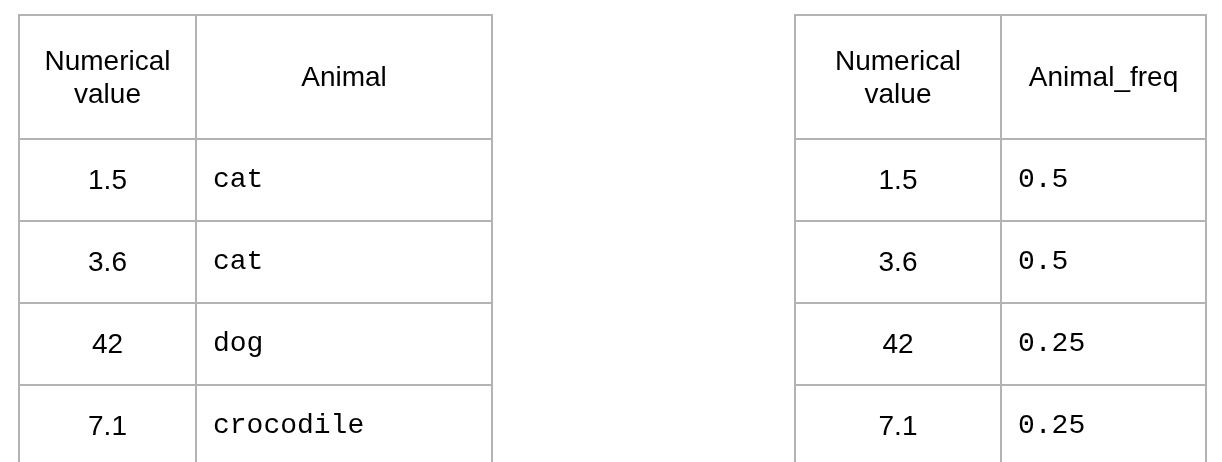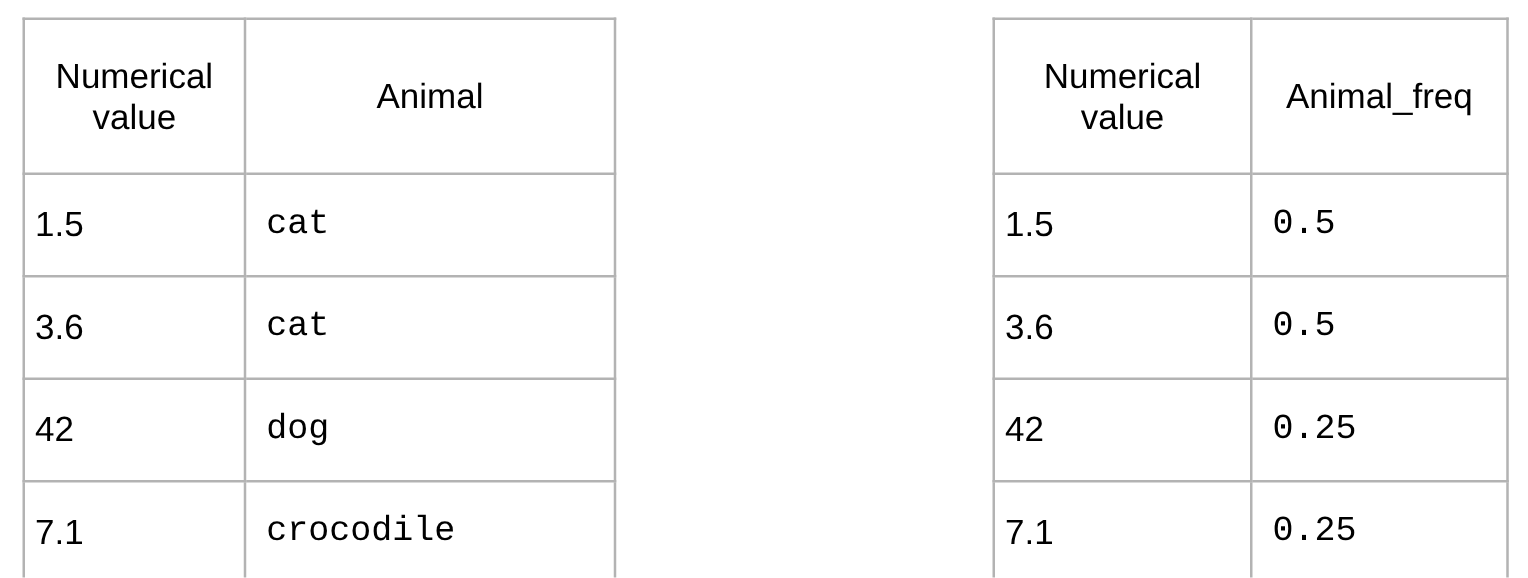--- a/index.html
+++ b/index.html
@@ -34,20 +34,21 @@
     line-height: 1.18;
     color: #000000;
     vertical-align: middle;
     padding: 0;
   }
   .tbl .hdr {
     text-align: center;
     padding: 4px 8px;
   }
   .tbl .num {
+    text-align: center;
     padding: 4px 8px;
   }
   .tbl .txt {
     text-align: left;
     padding: 4px 8px 4px 16px;
     font-family: Liberation Mono, monospace;
   }
 
   
   #table-source {

